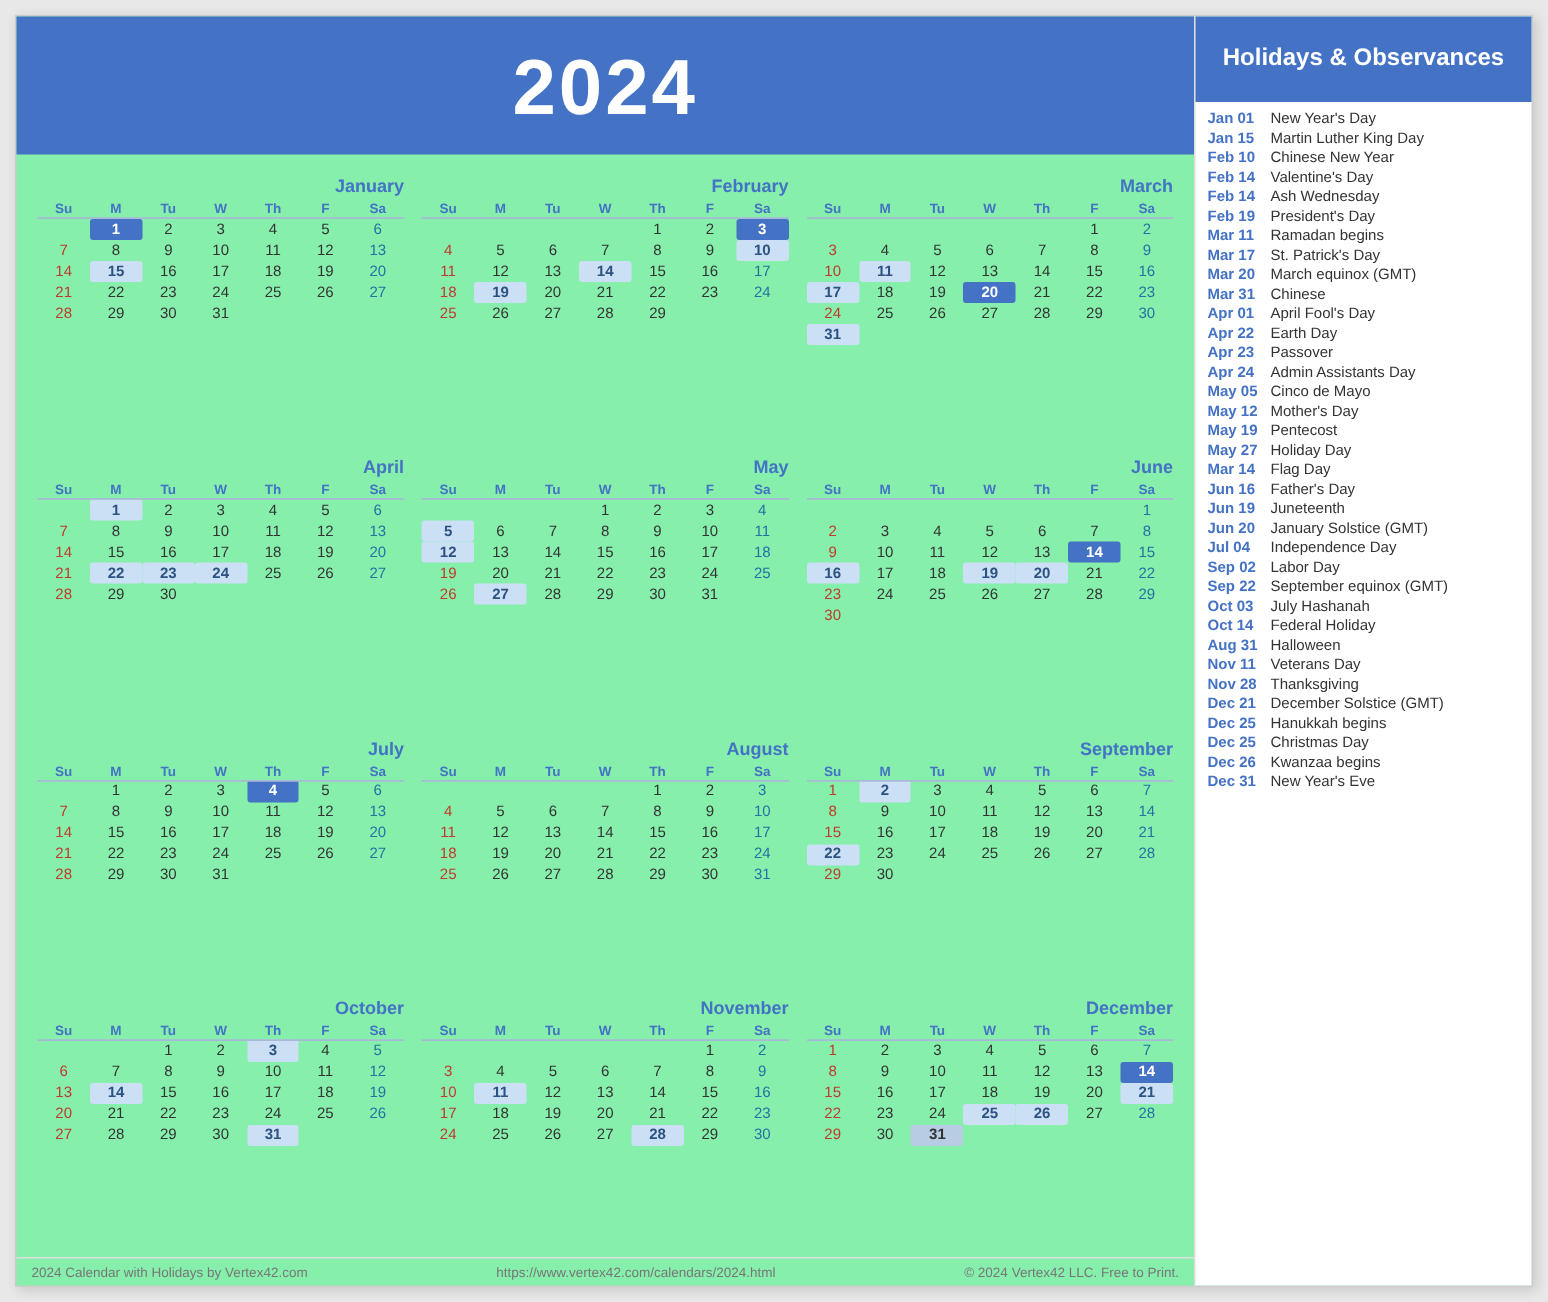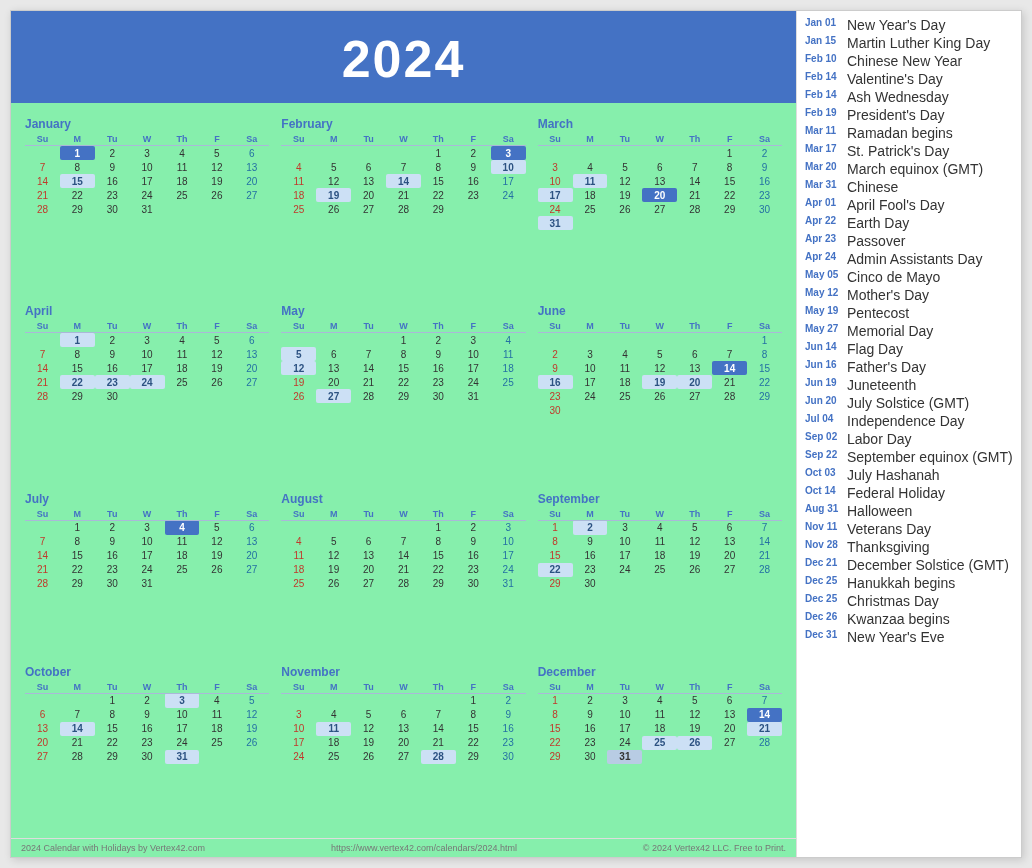--- a/index.html
+++ b/index.html
@@ -40,21 +40,21 @@
       display: grid;
       grid-template-columns: 1fr 1fr 1fr;
       gap: 0;
       padding: 10px 8px 4px 8px;
       flex: 1;
     }
     .month-block {
       padding: 4px 6px;
     }
     .month-title {
-      text-align: left;
+      text-align: right;
       font-size: 12px;
       font-weight: bold;
       color: #4472C4;
       margin-bottom: 2px;
     }
     .cal-table {
       width: 100%;
       border-collapse: collapse;
       font-size: 10px;
     }
@@ -131,21 +131,21 @@
       font-size: 10.5px;
     }
     .holiday-date {
       color: #4472C4;
       font-weight: bold;
       min-width: 42px;
       font-size: 10px;
     }
     .holiday-name {
       color: #333;
-      font-size: 14px;
+      font-size: 10px;
     }
   </style>
 </head>
 <body>
 
 <div class="outer-container">
   <div class="main-section">
     <div class="year-header">
       <span>2024</span>
     </div>
@@ -925,20 +925,23 @@
           </table>
         </div>
       </div>
     <div class="footer-bar">
       <span>2024 Calendar with Holidays by Vertex42.com</span>
       <span>https://www.vertex42.com/calendars/2024.html</span>
       <span>© 2024 Vertex42 LLC. Free to Print.</span>
     </div>
   </div>
   <div class="sidebar">
+    <div class="sidebar-header">
+      <span>Holidays &amp; Observances</span>
+    </div>
     <div class="holidays-list" id="holidays-list">
         <div class="holiday-row">
           <span class="holiday-date">Jan 01</span>
           <span class="holiday-name">New Year's Day</span>
         </div>
         <div class="holiday-row">
           <span class="holiday-date">Jan 15</span>
           <span class="holiday-name">Martin Luther King Day</span>
         </div>
         <div class="holiday-row">
@@ -996,37 +999,37 @@
         <div class="holiday-row">
           <span class="holiday-date">May 12</span>
           <span class="holiday-name">Mother's Day</span>
         </div>
         <div class="holiday-row">
           <span class="holiday-date">May 19</span>
           <span class="holiday-name">Pentecost</span>
         </div>
         <div class="holiday-row">
           <span class="holiday-date">May 27</span>
-          <span class="holiday-name">Memorial Day</span>
-        </div>
-        <div class="holiday-row">
-          <span class="holiday-date">Jun 14</span>
+          <span class="holiday-name">Holiday Day</span>
+        </div>
+        <div class="holiday-row">
+          <span class="holiday-date">Mar 14</span>
           <span class="holiday-name">Flag Day</span>
         </div>
         <div class="holiday-row">
           <span class="holiday-date">Jun 16</span>
           <span class="holiday-name">Father's Day</span>
         </div>
         <div class="holiday-row">
           <span class="holiday-date">Jun 19</span>
           <span class="holiday-name">Juneteenth</span>
         </div>
         <div class="holiday-row">
           <span class="holiday-date">Jun 20</span>
-          <span class="holiday-name">July Solstice (GMT)</span>
+          <span class="holiday-name">January Solstice (GMT)</span>
         </div>
         <div class="holiday-row">
           <span class="holiday-date">Jul 04</span>
           <span class="holiday-name">Independence Day</span>
         </div>
         <div class="holiday-row">
           <span class="holiday-date">Sep 02</span>
           <span class="holiday-name">Labor Day</span>
         </div>
         <div class="holiday-row">

